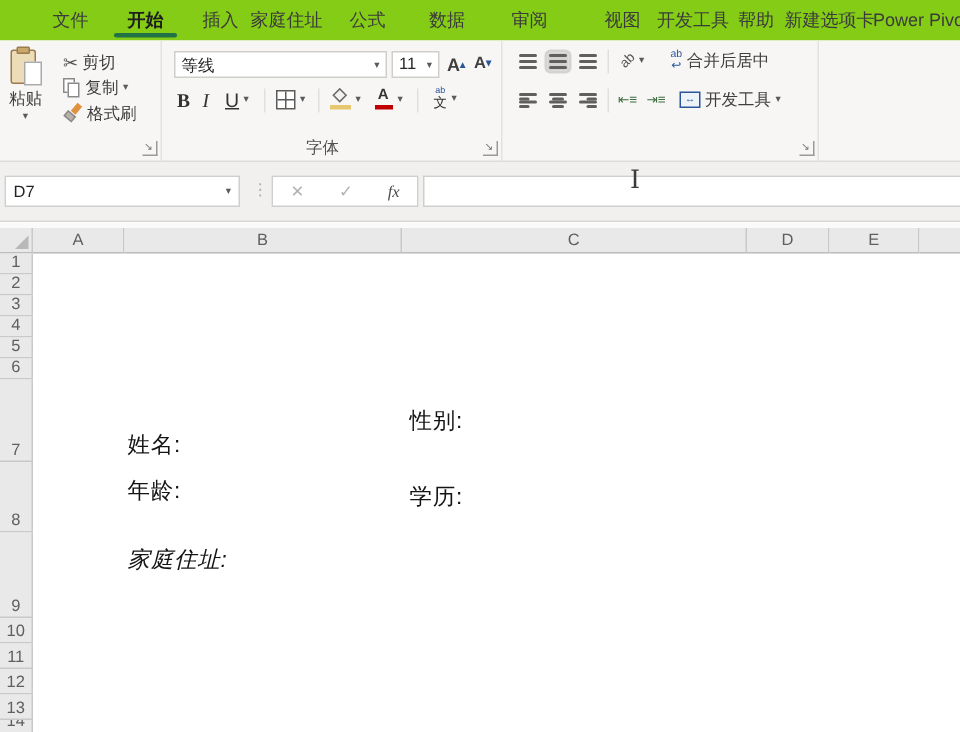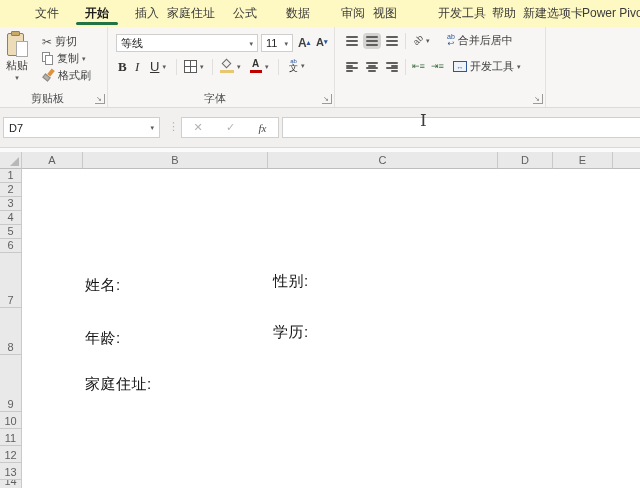--- a/index.html
+++ b/index.html
@@ -3,21 +3,21 @@
 <meta charset="utf-8">
 <style>
   * { box-sizing: border-box; margin: 0; padding: 0; }
   html,body { width:640px; height:488px; }
   body {
     font-family: "Liberation Sans", sans-serif;
     background:#fff; color:#333; overflow:hidden; position:relative;
     -webkit-font-smoothing: antialiased;
   }
   
-  .tabbar { position:absolute; top:0; left:0; width:640px; height:27px; background:#fef9c3; }
+  .tabbar { position:absolute; top:0; left:0; width:640px; height:27px; background:#84cc16; }
   .tab { position:absolute; top:0; height:27px; line-height:27px; font-size:12px; color:#3b3b3b; text-align:center; white-space:nowrap; cursor:default; }
   .tab.active { color:#1e1e1e; font-weight:bold; }
   .tab-underline { position:absolute; top:22px; height:3px; background:#217346; border-radius:2px; }
   
   .ribbon { position:absolute; top:27px; left:0; width:640px; height:81px; background:#f7f6f5; border-bottom:1px solid #dcdbda; display:flex; }
   .rgroup { position:relative; height:100%; border-right:1px solid #e3e2e1; }
   .glabel { position:absolute; bottom:1px; left:0; right:12px; text-align:center; font-size:11px; color:#4f4f4f; }
   .dlaunch { position:absolute; bottom:3px; right:2px; width:10px; height:10px; border-right:1px solid #9a9a9a; border-bottom:1px solid #9a9a9a; font-size:7px; color:#777; line-height:9px; text-align:left; padding-left:1px; }
   .rbtn { position:absolute; display:flex; align-items:center; gap:3px; font-size:11px; color:#3f3f3f; white-space:nowrap; }
   .caret { font-size:7px; color:#5a5a5a; line-height:1; }
@@ -104,21 +104,21 @@
 <body>
 
 <div class="tabbar">
   <span class="tab" style="left:28px;width:38px;">文件</span>
   <span class="tab active" style="left:78px;width:38px;">开始</span>
   <span class="tab" style="left:128px;width:38px;">插入</span>
   <span class="tab" style="left:164px;width:54px;">家庭住址</span>
   <span class="tab" style="left:226px;width:38px;">公式</span>
   <span class="tab" style="left:279px;width:38px;">数据</span>
   <span class="tab" style="left:334px;width:38px;">审阅</span>
-  <span class="tab" style="left:366px;width:38px;">视图</span>
+  <span class="tab" style="left:396px;width:38px;">视图</span>
   <span class="tab" style="left:436px;width:52px;">开发工具</span>
   <span class="tab" style="left:486px;width:36px;">帮助</span>
   <span class="tab" style="left:522px;width:62px;">新建选项卡</span>
   <span class="tab" style="left:582px;width:62px;text-align:left;">Power Pivo</span>
   <span class="tab-underline" style="left:76px;width:42px;"></span>
 </div>
 
 <div class="ribbon">
 
   <div class="rgroup" style="width:108px;">
@@ -143,21 +143,20 @@
       <span>复制</span>
       <span class="caret">▾</span>
     </div>
     <div class="rbtn" style="left:42px;top:41px;">
       <span class="ic-brush">
           <i class="handle"></i>
           <i class="head"></i>
         </span>
       <span>格式刷</span>
     </div>
-    <div class="glabel">剪贴板</div>
     <div class="dlaunch">↘</div>
   </div>
 
   <div class="rgroup" style="width:227px;">
     <div class="combo" style="left:8px;top:7px;width:142px;">
       <span>等线</span>
       <span class="caret">▾</span>
     </div>
     <div class="combo" style="left:153px;top:7px;width:32px;">
       <span>11</span>
@@ -331,18 +330,18 @@
     <div class="rh" style="height:55px;">7</div>
     <div class="rh" style="height:47px;">8</div>
     <div class="rh" style="height:57px;">9</div>
     <div class="rh" style="height:17px;">10</div>
     <div class="rh" style="height:17px;">11</div>
     <div class="rh" style="height:17px;">12</div>
     <div class="rh" style="height:17px;">13</div>
     <div class="rh" style="height:8px;border-bottom:none;">14</div>
   </div>
 
-  <div class="cell-text" style="left:85px;top:128px;">姓名:</div>
+  <div class="cell-text" style="left:85px;top:140px;">姓名:</div>
   <div class="cell-text" style="left:273px;top:124px;">性别:</div>
-  <div class="cell-text" style="left:85px;top:181px;">年龄:</div>
+  <div class="cell-text" style="left:85px;top:171px;">年龄:</div>
   <div class="cell-text" style="left:273px;top:175px;">学历:</div>
-  <div class="cell-text" style="left:85px;top:227px;">家庭住址:</div>
+  <div class="cell-text" style="left:85px;top:217px;font-style:italic;">家庭住址:</div>
 </div>
 
 </body></html>

